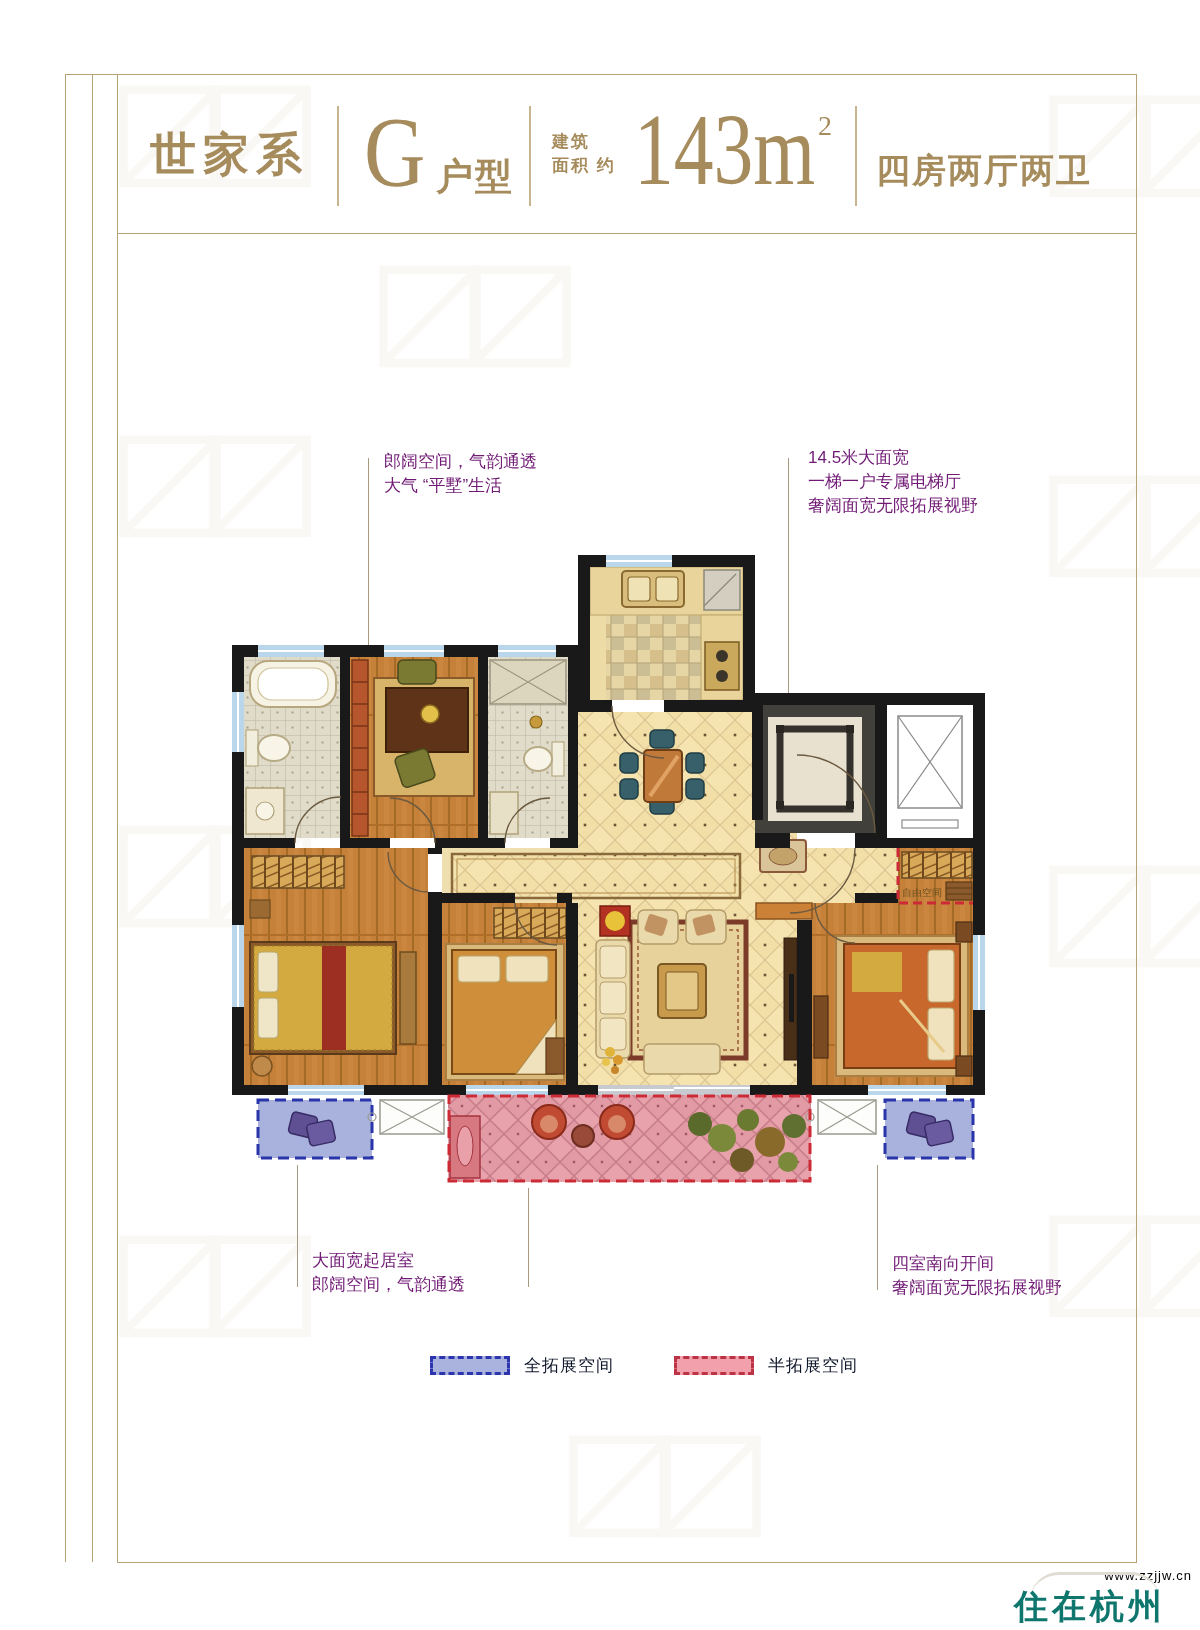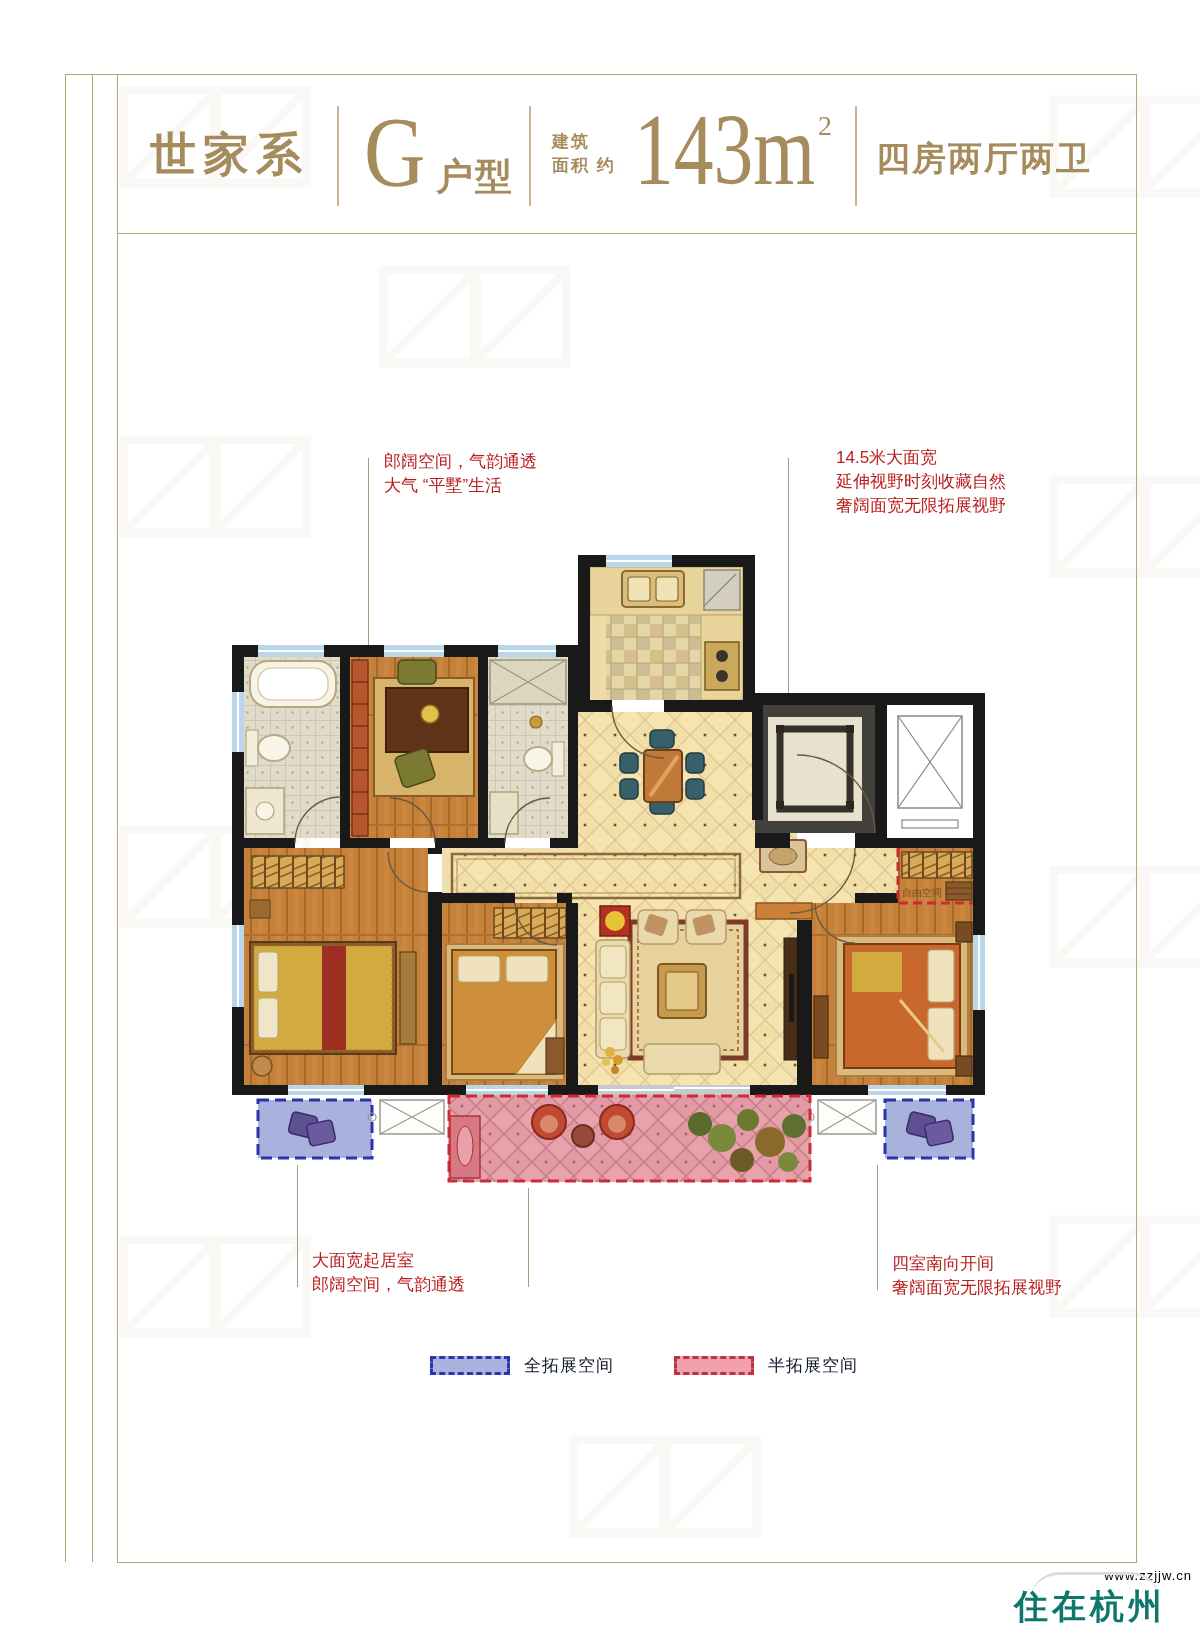--- a/index.html
+++ b/index.html
@@ -14,24 +14,24 @@
   .gold{color:#a68c5c;}
   .hdr-series{position:absolute;left:150px;top:124px;font-size:46px;letter-spacing:7px;font-weight:bold;}
   .hdr-div{position:absolute;top:106px;width:2px;height:100px;background:#c6b590;}
   .hdr-G{position:absolute;left:364px;top:100px;font-family:"Liberation Serif",serif;font-size:100px;
          line-height:104px;transform:scaleX(.85);transform-origin:left top;}
   .hdr-unit-suffix{position:absolute;left:436px;top:152px;font-size:37px;letter-spacing:2px;font-weight:bold;}
   .hdr-areapre{position:absolute;left:552px;top:130px;font-size:17px;line-height:24px;font-weight:bold;letter-spacing:2px;}
   .hdr-num{position:absolute;left:634px;top:96px;font-family:"Liberation Serif",serif;font-size:102px;
            line-height:108px;transform:scaleX(.78);transform-origin:left top;}
   .hdr-sup{position:absolute;left:818px;top:110px;font-family:"Liberation Serif",serif;font-size:28px;}
-  .hdr-layout{position:absolute;left:876px;top:136px;font-size:34px;letter-spacing:2px;font-weight:bold;}
+  .hdr-layout{position:absolute;left:876px;top:148px;font-size:34px;letter-spacing:2px;font-weight:bold;}
   
   .ann-line{position:absolute;width:1px;background:#a79a80;}
-  .ann{position:absolute;font-size:17px;line-height:24px;color:#b91c1c;white-space:nowrap;}
+  .ann{position:absolute;font-size:17px;line-height:24px;color:#701a75;white-space:nowrap;}
   
   .legend{position:absolute;left:430px;top:1354px;display:flex;align-items:center;}
   .sw{width:74px;height:13px;border:3px dashed;}
   .sw-full{background:#aab3dd;border-color:#2c35ad;}
   .sw-half{background:#f2a0ab;border-color:#bb3344;}
   .sw-label{font-size:17px;color:#0f172a;margin-left:14px;letter-spacing:1px;}
   .legend .gap{width:60px;}
   
   .plan{position:absolute;left:225px;top:550px;width:765px;height:635px;}
   
@@ -82,23 +82,23 @@
   <div class="ann-line" style="left:368px;top:458px;height:220px"></div>
   <div class="ann-line" style="left:788px;top:458px;height:277px"></div>
   <div class="ann-line" style="left:297px;top:1165px;height:122px"></div>
   <div class="ann-line" style="left:528px;top:1188px;height:99px"></div>
   <div class="ann-line" style="left:877px;top:1165px;height:125px"></div>
 
   <div class="ann" style="left:384px;top:450px">
     <div>郎阔空间，气韵通透</div>
     <div>大气 “平墅”生活</div>
   </div>
-  <div class="ann" style="left:836px;top:446px">
+  <div class="ann" style="left:808px;top:446px">
     <div>14.5米大面宽</div>
-    <div>延伸视野时刻收藏自然</div>
+    <div>一梯一户专属电梯厅</div>
     <div>奢阔面宽无限拓展视野</div>
   </div>
   <div class="ann" style="left:312px;top:1249px">
     <div>大面宽起居室</div>
     <div>郎阔空间，气韵通透</div>
   </div>
   <div class="ann" style="left:892px;top:1252px">
     <div>四室南向开间</div>
     <div>奢阔面宽无限拓展视野</div>
   </div>

